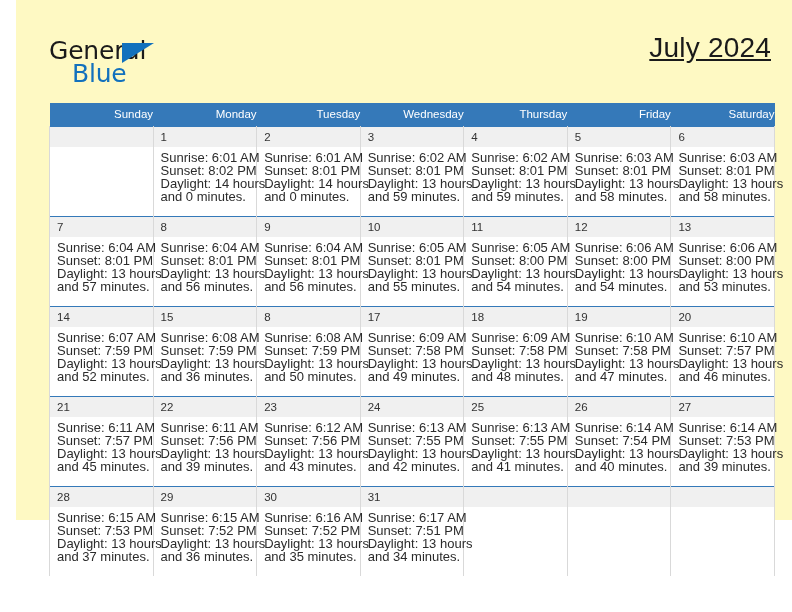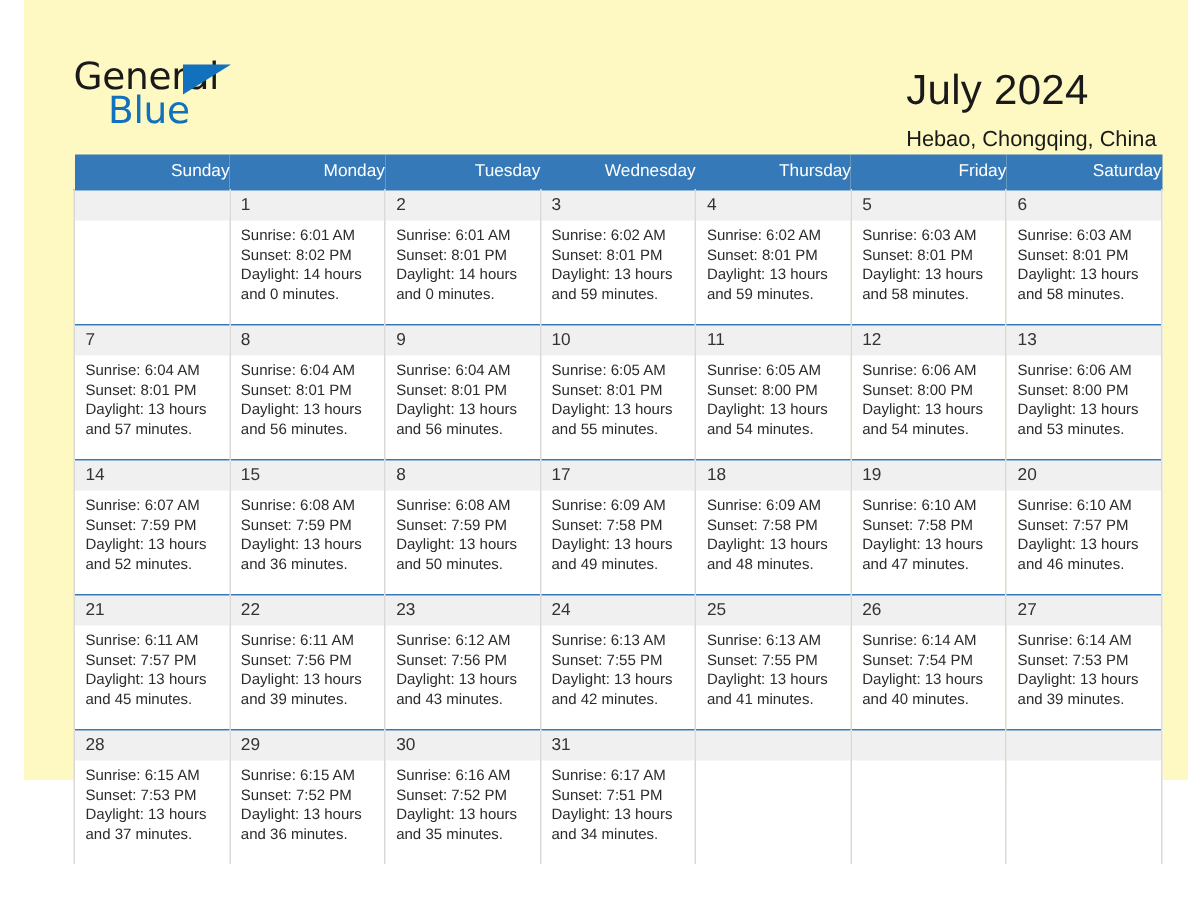--- a/index.html
+++ b/index.html
@@ -61,22 +61,23 @@
     top: 5px;
     width: 0; height: 0;
     border-left: 32px solid #1271bd;
     border-bottom: 20px solid transparent;
     border-top: 0 solid transparent;
   }
 
   .title-block {
     position: absolute;
     right: 37px;
-    top: 42px;
-    text-align: left;
+    top: 30px;
+    text-align: center;
+    text-decoration: underline;
   }
   .cal-title {
     font-size: 28px;
     font-weight: 400;
     color: #1a1a1a;
     line-height: 1.25;
     letter-spacing: 0.2px;
     white-space: nowrap;
   }
   .cal-subtitle {
@@ -128,42 +129,41 @@
     background: #f0f0f0;
     font-size: 11.5px;
     color: #333333;
     padding: 4px 0 4px 7px;
     line-height: 1.1;
     height: 20px;
   }
   td.empty .daynum { background: #f0f0f0; }
   .dayinfo {
     padding: 4px 5px 0 7px;
-    font-size: 10px;
+    font-size: 13px;
     line-height: 13.2px;
     color: #2b2b2b;
   }
   .dayinfo div { white-space: nowrap; }
 </style>
 </head>
 <body>
 
 <div class="page">
 
   <div class="header">
 
     <div class="logo">
       <span class="logo-general">General</span>
       <span class="logo-triangle"></span>
       <span class="logo-blue">Blue</span>
     </div>
 
     <div class="title-block">
       <div class="cal-title">July 2024</div>
-      <div class="cal-subtitle">Hebao, Chongqing, China</div>
     </div>
 
   </div>
 
   <div class="cal-wrap">
     <table class="calendar">
       <thead>
         <tr>
           <th>Sunday</th>
           <th>Monday</th>

